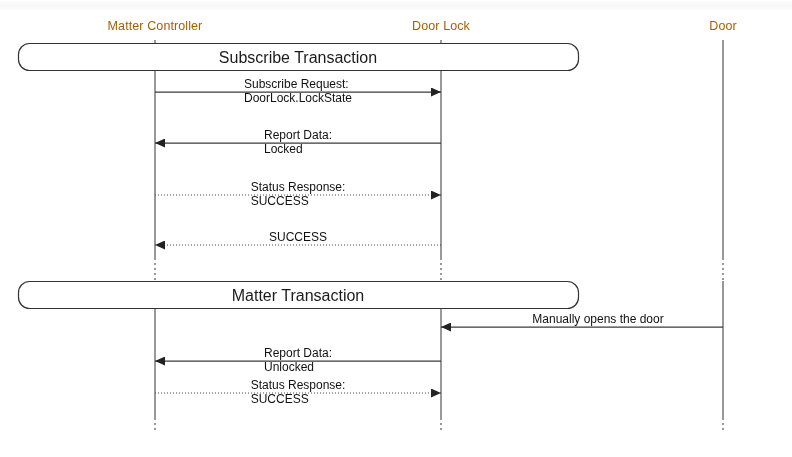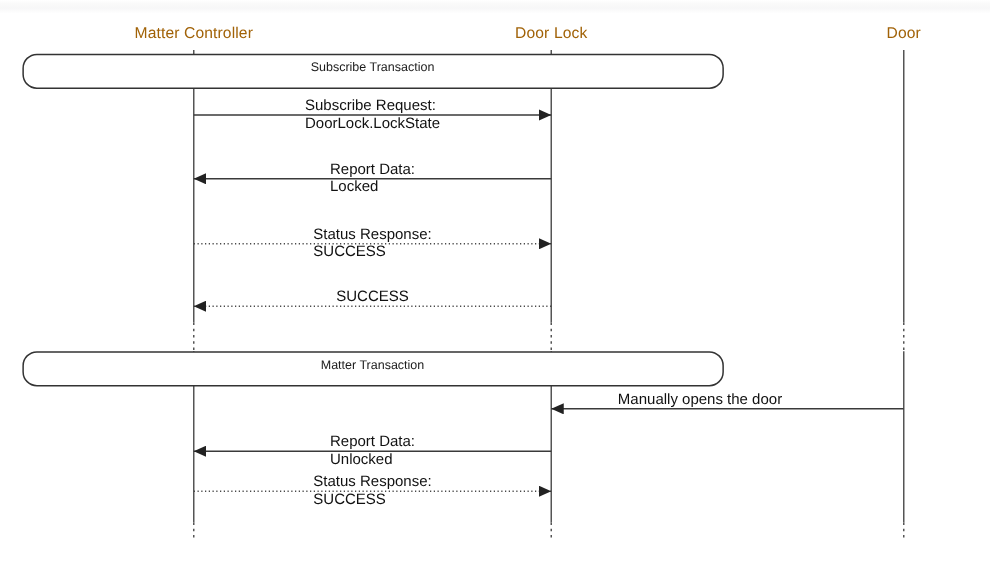--- a/index.html
+++ b/index.html
@@ -36,21 +36,21 @@
     position: absolute;
     transform: translateX(-50%);
     font-size: 12.5px;
     color: #a16207;
     white-space: nowrap;
     letter-spacing: 0.1px;
   }
   .frag-label {
     position: absolute;
     transform: translateX(-50%);
-    font-size: 10px;
+    font-size: 16px;
     color: #1b1b1b;
     white-space: nowrap;
   }
   .msg-label {
     position: absolute;
     transform: translateX(-50%);
     text-align: left;
     font-size: 12px;
     line-height: 13.5px;
     color: #111111;
@@ -116,21 +116,21 @@
         <span class="l1">Report Data:</span>
         <span class="l2">Locked</span>
       </div>
       <div class="msg-label" style="left: 298px; top: 181px;">
         <span class="l1">Status Response:</span>
         <span class="l2">SUCCESS</span>
       </div>
       <div class="msg-label" style="left: 298px; top: 231px;">
         <span class="l2">SUCCESS</span>
       </div>
-      <div class="msg-label" style="left: 560px; top: 313px;">
+      <div class="msg-label" style="left: 598px; top: 313px;">
         <span class="l1">Manually opens the door</span>
       </div>
       <div class="msg-label" style="left: 298px; top: 347px;">
         <span class="l1">Report Data:</span>
         <span class="l2">Unlocked</span>
       </div>
       <div class="msg-label" style="left: 298px; top: 379px;">
         <span class="l1">Status Response:</span>
         <span class="l2">SUCCESS</span>
       </div>

